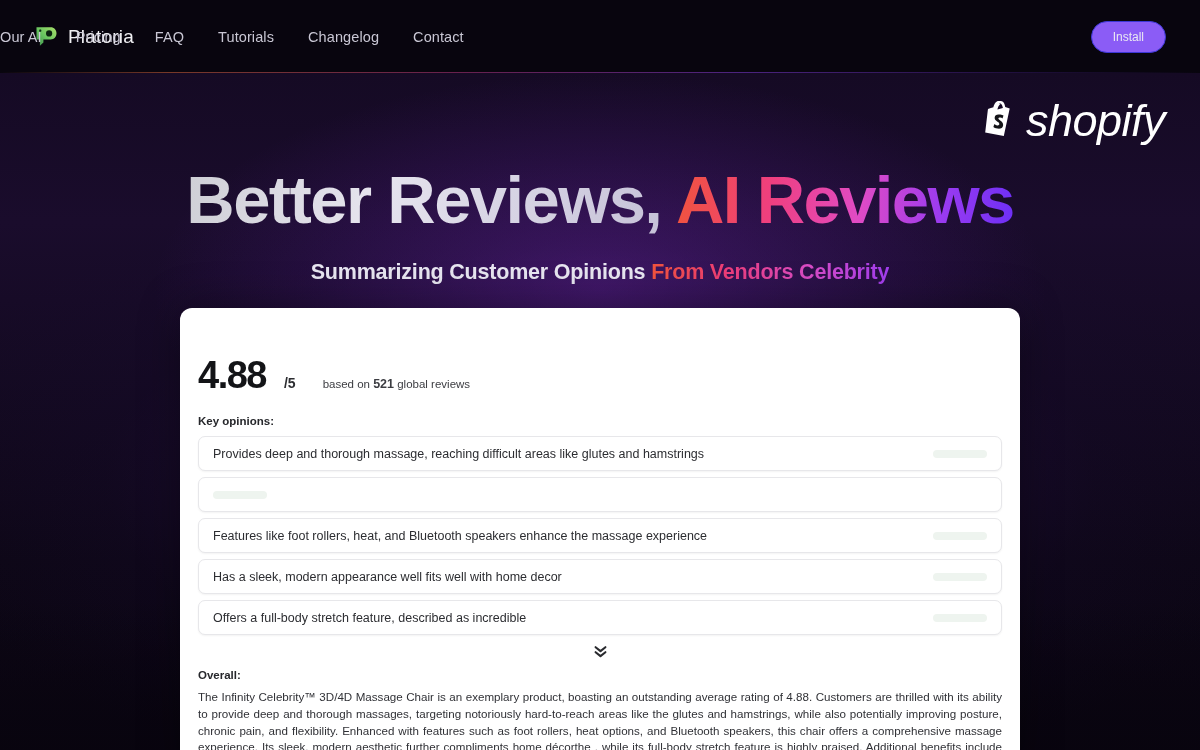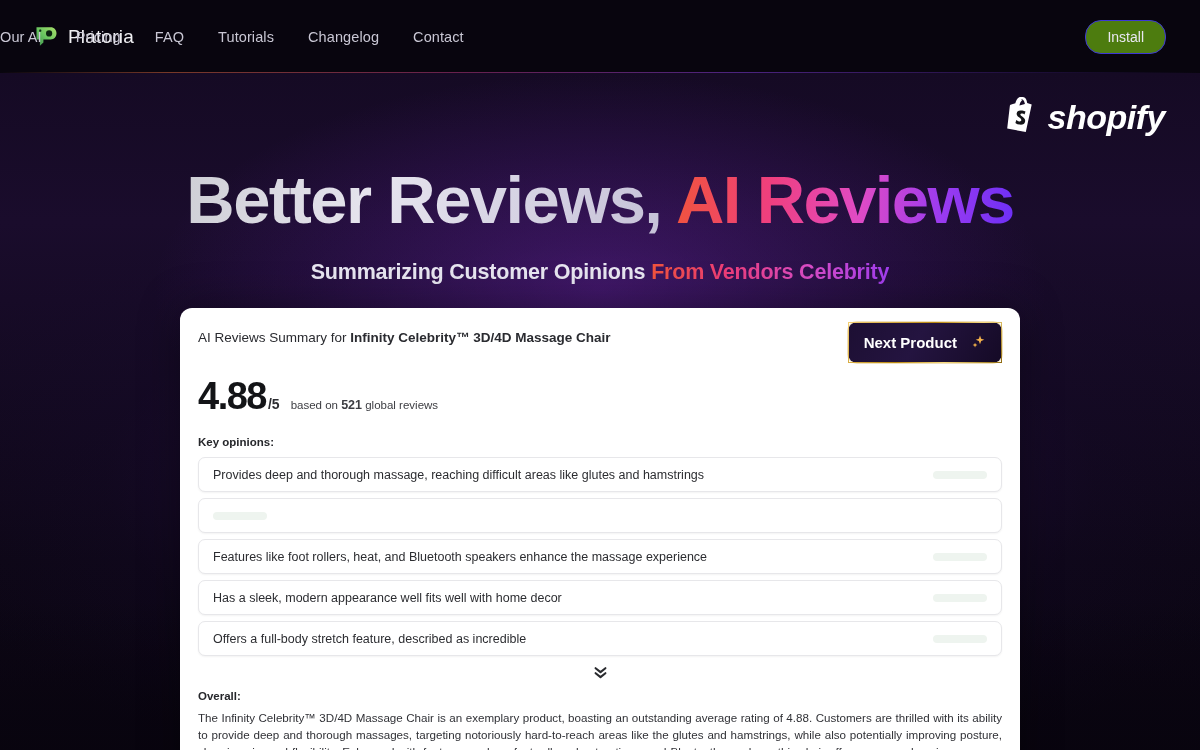--- a/index.html
+++ b/index.html
@@ -101,43 +101,43 @@
     font-size: 14.5px;
     text-decoration: none;
     letter-spacing: .1px;
   }
 
   .install-btn {
     margin-left: auto;
     position: relative;
     z-index: 2;
     padding: 8px 21px;
-    font-size: 14px;
+    font-size: 12px;
     color: #e9e7f2;
-    background: #4d7c0f;
+    background: #8b5cf6;
     border: 1px solid #3d37d6;
     border-radius: 16px;
     cursor: pointer;
     font-family: inherit;
   }
 
   
   .shopify {
     position: absolute;
     top: 95px;
     right: 35px;
     z-index: 12;
     display: flex;
     align-items: center;
     gap: 9px;
   }
   .shopify-word {
     font-family: "Liberation Sans", sans-serif;
-    font-size: 34px;
-    font-weight: 700;
+    font-size: 45px;
+    font-weight: 400;
     font-style: italic;
     color: #ffffff;
     letter-spacing: -0.5px;
   }
 
   
   .hero {
     position: relative;
     z-index: 10;
     text-align: center;
@@ -217,22 +217,22 @@
     cursor: pointer;
     font-family: inherit;
     box-shadow: 0 0 0 1px rgba(212,168,60,0.35);
     margin-top: -4px;
   }
   .sparkle { color: #f3b14b; font-size: 15px; line-height: 1; }
 
   .rating-row {
     display: flex;
     align-items: baseline;
-    gap: 2px;
-    margin-top: 12px;
+    gap: 18px;
+    margin-top: 28px;
     text-align: right;
   }
   .rating-num {
     font-size: 38px;
     font-weight: 700;
     letter-spacing: -1.5px;
     color: #131417;
   }
   .rating-denom {
     font-size: 14px;
@@ -374,34 +374,20 @@
     <span class="grad">AI Reviews</span>
   </h1>
   <p class="subhead">
     <span class="plain">Summarizing Customer Opinions</span>
     <span class="grad">From Vendors Celebrity</span>
   </p>
 </section>
 
 <div class="card">
 
-  <div class="card-head">
-    <div class="summary-title">
-      <span>AI Reviews Summary for </span><b>Infinity Celebrity™ 3D/4D Massage Chair</b>
-    </div>
-    <button class="next-product-btn">
-      <span>Next Product</span>
-      <span class="sparkle">
-        <svg width="15" height="15" viewBox="0 0 16 16">
-          <path d="M9.6 1.6l1.25 3.35L14.2 6.2l-3.35 1.25L9.6 10.8 8.35 7.45 5 6.2l3.35-1.25z" fill="#f3b14b"></path>
-          <path d="M4.3 9.2l.7 1.85 1.85.7-1.85.7-.7 1.85-.7-1.85-1.85-.7 1.85-.7z" fill="#f3b14b"></path>
-        </svg>
-      </span>
-    </button>
-  </div>
 
   <div class="rating-row">
     <span class="rating-num">4.88</span>
     <span class="rating-denom">/5</span>
     <span class="rating-meta"><span>based on </span><b>521</b><span> global reviews</span></span>
   </div>
 
   <div class="key-label">Key opinions:</div>
 
   <div class="opinions">

